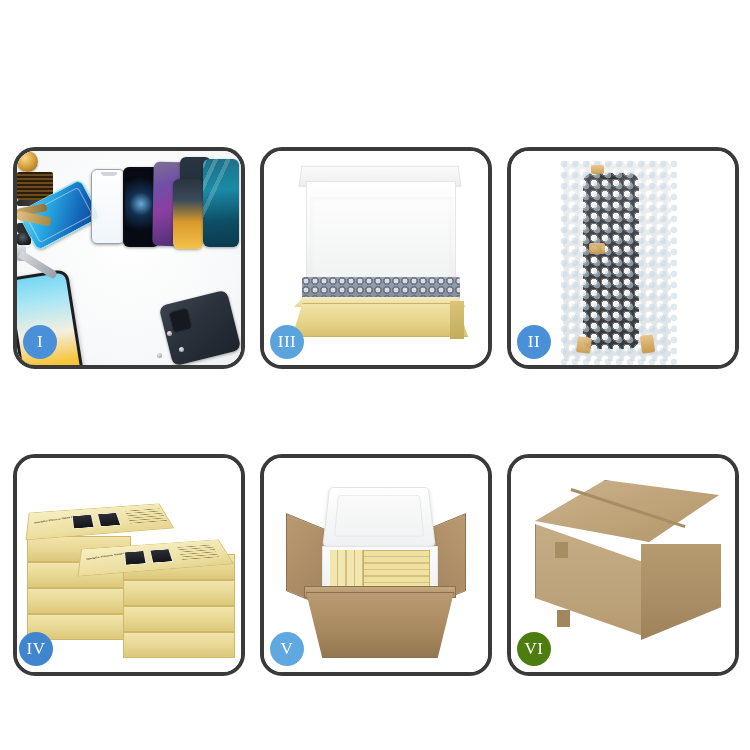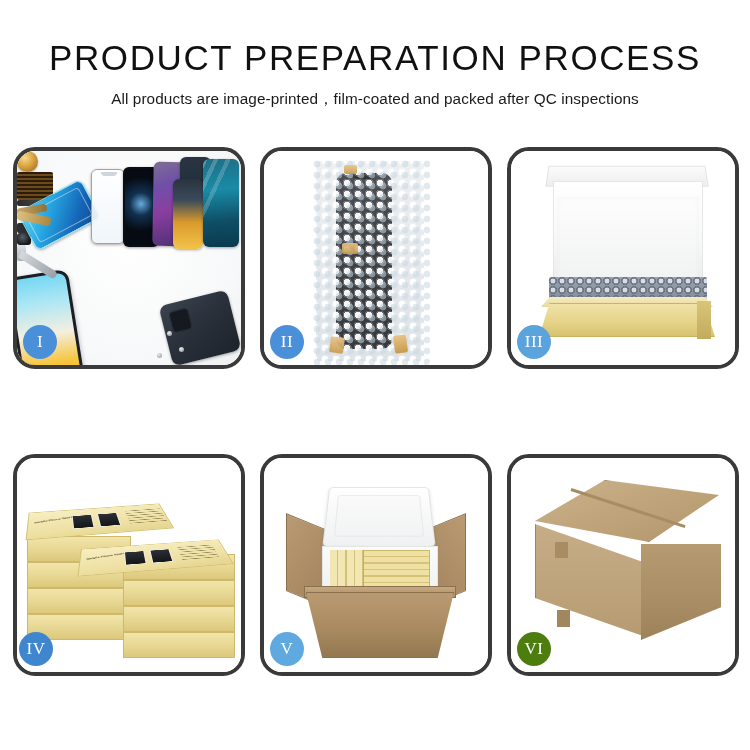--- a/index.html
+++ b/index.html
@@ -430,24 +430,20 @@
   .p6 .tapeB {
     position:absolute; left:46px; top:152px; width:13px; height:17px;
     background:#a2875e;
   }
 </style>
 </head>
 <body>
 
 <div class="page">
 
-  <div class="header">
-    <div class="title">PRODUCT PREPARATION PROCESS</div>
-    <div class="subtitle">All products are image-printed，film-coated and packed after QC inspections</div>
-  </div>
 
   <div class="grid">
 
     <div class="panel">
       <div class="photo p1">
         <div class="phone film"></div>
         <div class="phone glass"></div>
         <div class="phone ph-black">
             <div class="crack"></div>
           </div>
@@ -467,44 +463,44 @@
         <div class="btn-small"></div>
         <div class="screw1"></div>
         <div class="screw2"></div>
         <div class="screw3"></div>
         <div class="tweez"></div>
       </div>
       <div class="badge b1">I</div>
     </div>
 
     <div class="panel">
+      <div class="photo p3">
+        <div class="lid"></div>
+        <div class="lidface"></div>
+        <div class="foam"></div>
+        <div class="bubblepad"></div>
+        <div class="boxrim"></div>
+        <div class="boxfront"></div>
+        <div class="boxside"></div>
+      </div>
+      <div class="badge b3">III</div>
+    </div>
+
+    <div class="panel">
       <div class="photo p2">
         <div class="wrapitem"></div>
         <div class="screen"></div>
         <div class="bubbles"></div>
         <div class="bubbles2"></div>
         <div class="tape1"></div>
         <div class="tape2"></div>
         <div class="tape3"></div>
         <div class="tape4"></div>
       </div>
       <div class="badge b2">II</div>
-    </div>
-
-    <div class="panel">
-      <div class="photo p3">
-        <div class="lid"></div>
-        <div class="lidface"></div>
-        <div class="foam"></div>
-        <div class="bubblepad"></div>
-        <div class="boxrim"></div>
-        <div class="boxfront"></div>
-        <div class="boxside"></div>
-      </div>
-      <div class="badge b3">III</div>
     </div>
 
     <div class="panel">
       <div class="photo p4">
         <div class="stackwrap">
 
           <div class="sbox" style="left:4px;  top:62px;  width:104px; height:26px;"></div>
           <div class="sbox" style="left:4px;  top:88px;  width:104px; height:26px;"></div>
           <div class="sbox" style="left:4px;  top:114px; width:104px; height:26px;"></div>
           <div class="sbox" style="left:4px;  top:140px; width:104px; height:26px;"></div>

